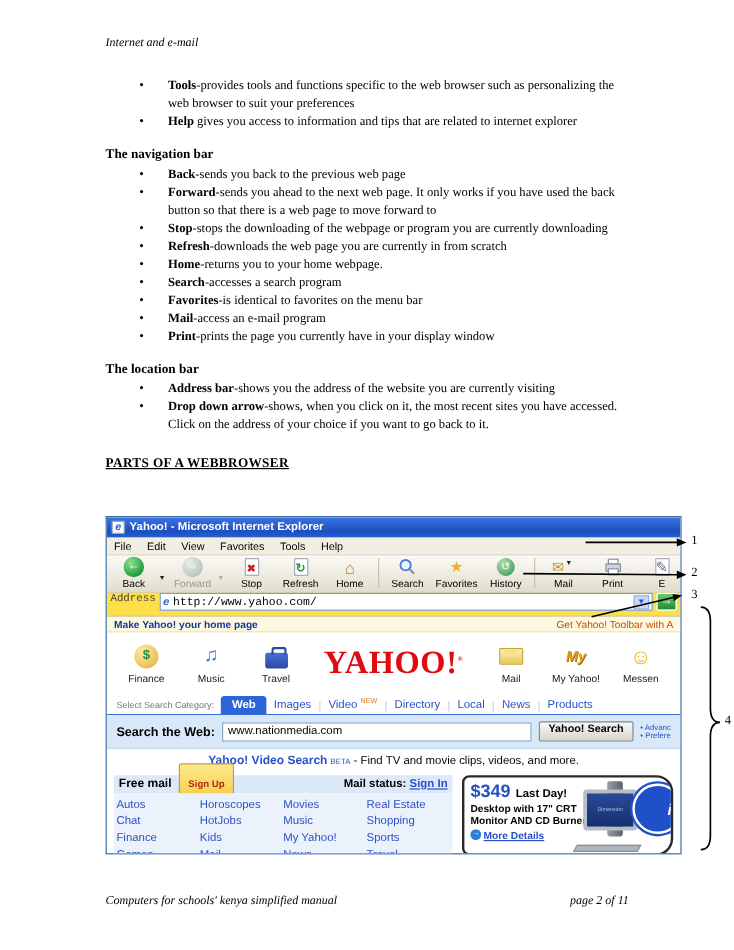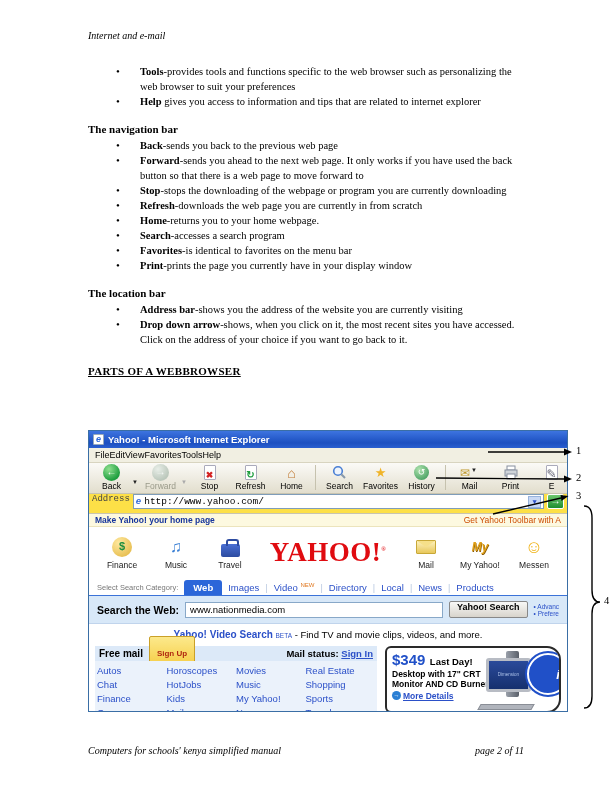--- a/index.html
+++ b/index.html
@@ -20,21 +20,21 @@
   .figure { position:absolute; left:88px; top:430px; width:524px; height:292px; }
   .callout-svg { position:absolute; left:0; top:0; pointer-events:none; }
   .callout-num { position:absolute; font-size:10.5px; font-family:"Liberation Serif",serif; }
 
   .browser { position:absolute; left:0; top:0; width:480px; height:282px; border:1px solid #3a6ea5; overflow:hidden; background:#fff; font-family:"Liberation Sans",sans-serif; }
 
   .titlebar { height:17px; background:linear-gradient(#3d74e0,#1c4fc0 70%,#2a5fd0); color:#fff; display:flex; align-items:center; padding:0 4px; gap:4px; }
   .titlebar .title { font-size:9.5px; font-weight:bold; white-space:nowrap; }
   .ie-doc-icon { width:11px; height:11px; background:#fff; border:1px solid #9ab; border-radius:1px; color:#2b66d9; font-size:9px; font-weight:bold; font-style:italic; line-height:9px; text-align:center; }
 
-  .menubar { height:15px; background:#f1efe2; border-bottom:1px solid #d8d4c0; display:flex; align-items:center; padding:0 6px; font-size:9px; }
+  .menubar { height:15px; background:#f1efe2; border-bottom:1px solid #d8d4c0; display:flex; align-items:center; gap:13px; padding:0 6px; font-size:9px; }
   .menu-item { white-space:nowrap; }
 
   .toolbar { height:31px; background:linear-gradient(#fbfaf7,#e2decd); border-bottom:1px solid #c8c4b0; display:flex; align-items:flex-start; padding:1px 2px 0 2px; overflow:hidden; }
   .tbtn { display:flex; flex-direction:column; align-items:center; width:41px; flex:none; }
   .tbtn .ticon { height:17px; display:flex; align-items:center; justify-content:center; }
   .tbtn .tlabel { font-size:8.5px; line-height:10px; white-space:nowrap; }
   .tbtn.disabled .tlabel { color:#9a9a8a; }
   .tdrop { font-size:6px; align-self:center; margin-top:7px; width:8px; flex:none; color:#222; }
   .tdrop.gray { color:#aaa; }
   .tsep { width:1px; height:25px; background:#c6c2ae; margin:1px 3px 0 3px; flex:none; }
@@ -128,20 +128,21 @@
 
   <div class="doc-heading">The navigation bar</div>
   <ul>
     <li><b>Back</b><span>-sends you back to the previous web page</span></li>
     <li><b>Forward</b><span>-sends you ahead to the next web page. It only works if you have used the back button so that there is a web page to move forward to</span></li>
     <li><b>Stop</b><span>-stops the downloading of the webpage or program you are currently downloading</span></li>
     <li><b>Refresh</b><span>-downloads the web page you are currently in from scratch</span></li>
     <li><b>Home</b><span>-returns you to your home webpage.</span></li>
     <li><b>Search</b><span>-accesses a search program</span></li>
     <li><b>Favorites</b><span>-is identical to favorites on the menu bar</span></li>
+    <li><b>Mail</b><span>-access an e-mail program</span></li>
     <li><b>Print</b><span>-prints the page you currently have in your display window</span></li>
   </ul>
 
   <div class="doc-heading">The location bar</div>
   <ul>
     <li><b>Address bar</b><span>-shows you the address of the website you are currently visiting</span></li>
     <li><b>Drop down arrow</b><span>-shows, when you click on it, the most recent sites you have accessed. Click on the address of your choice if you want to go back to it.</span></li>
   </ul>
 
   <div class="figure-heading">PARTS OF A WEBBROWSER</div>

